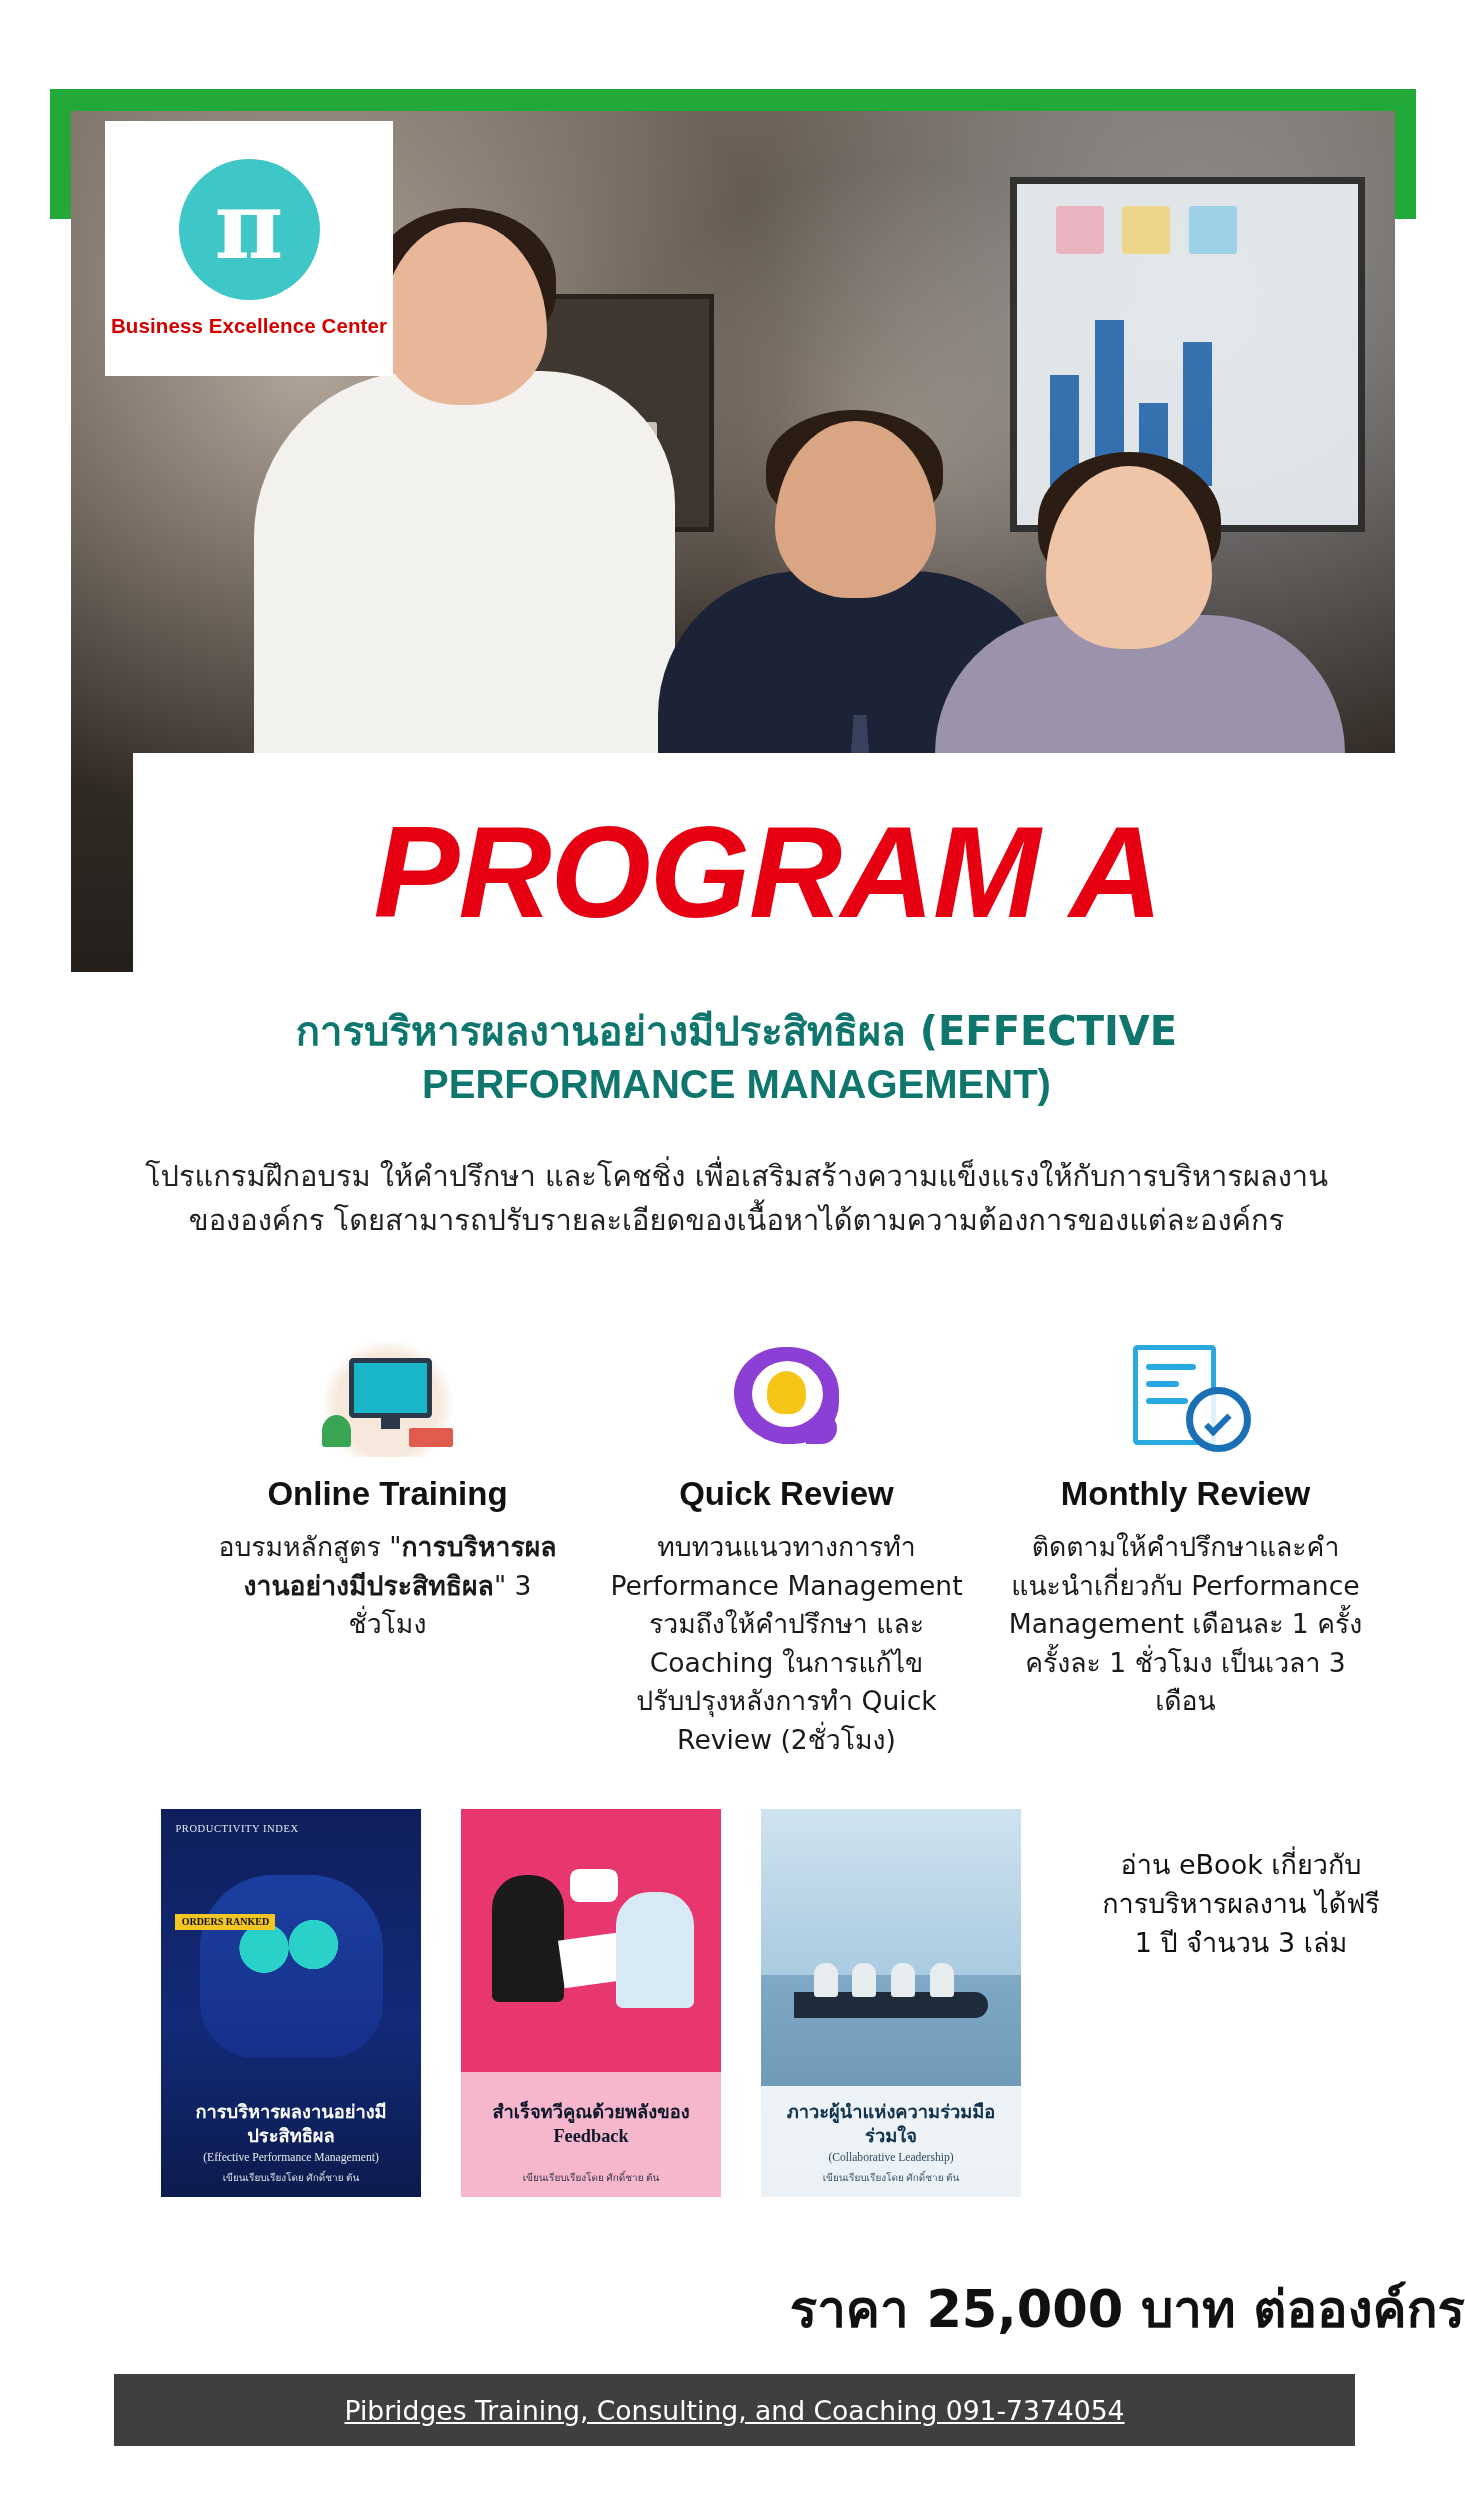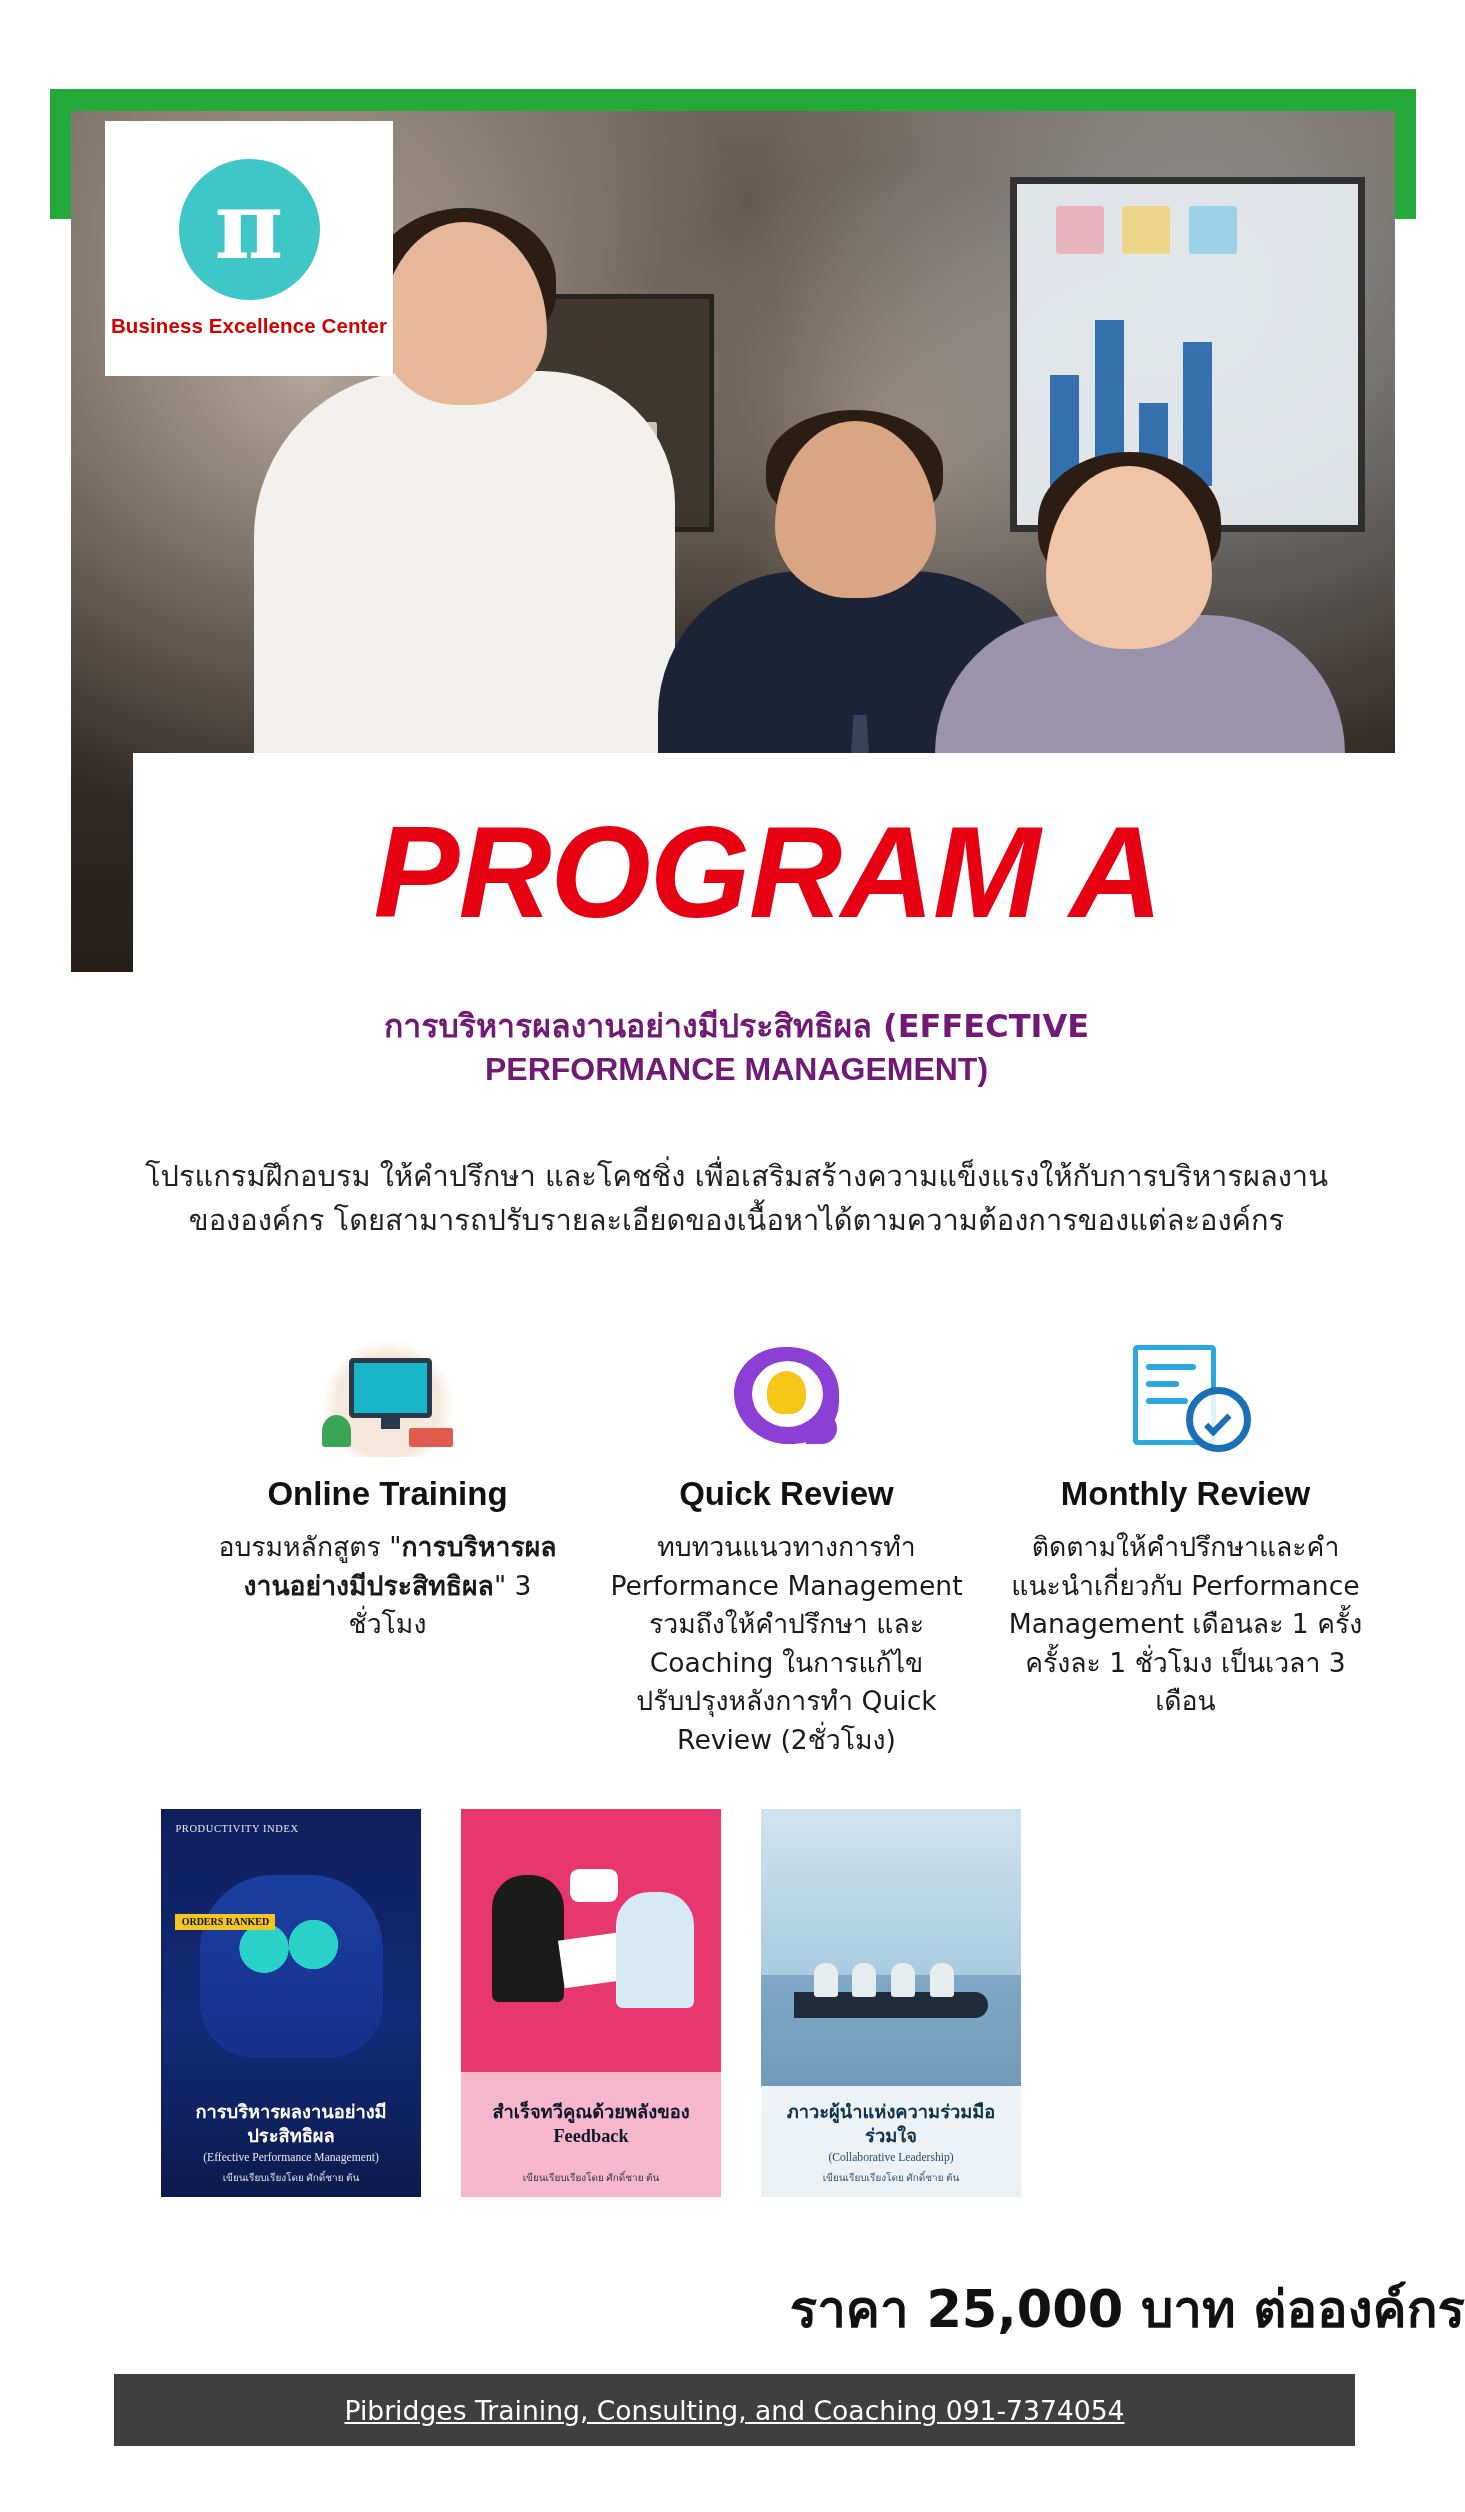--- a/index.html
+++ b/index.html
@@ -183,22 +183,22 @@
     font-style: italic;
   }
 
   
   .headline {
     position: absolute;
     left: 155px;
     top: 1005px;
     width: 1163px;
     text-align: center;
-    color: #701a75;
-    font-size: 32px;
+    color: #0f766e;
+    font-size: 40px;
     line-height: 1.33;
     font-weight: 600;
     font-family: "DejaVu Sans", sans-serif;
   }
   .headline .en { font-family: "Liberation Sans", sans-serif; font-weight: 700; }
 
   .subhead {
     position: absolute;
     left: 138px;
     top: 1155px;
@@ -571,19 +571,20 @@
       <div class="rower" style="left:130px;"></div>
       <div class="rower" style="left:169px;"></div>
       <div class="plate"></div>
       <div class="btitle">ภาวะผู้นำแห่งความร่วมมือร่วมใจ</div>
       <div class="bsub">(Collaborative Leadership)</div>
       <div class="bauthor">เขียนเรียบเรียงโดย ศักดิ์ชาย ตัน</div>
     </div>
 
   </div>
 
+  <div class="ebook-note">อ่าน eBook เกี่ยวกับ การบริหารผลงาน ได้ฟรี 1 ปี จำนวน 3 เล่ม</div>
 
   <div class="price">ราคา 25,000 บาท ต่อองค์กร</div>
 
   <div class="footer">Pibridges Training, Consulting, and Coaching 091-7374054</div>
 
 </div>
 
 
 </body></html>

